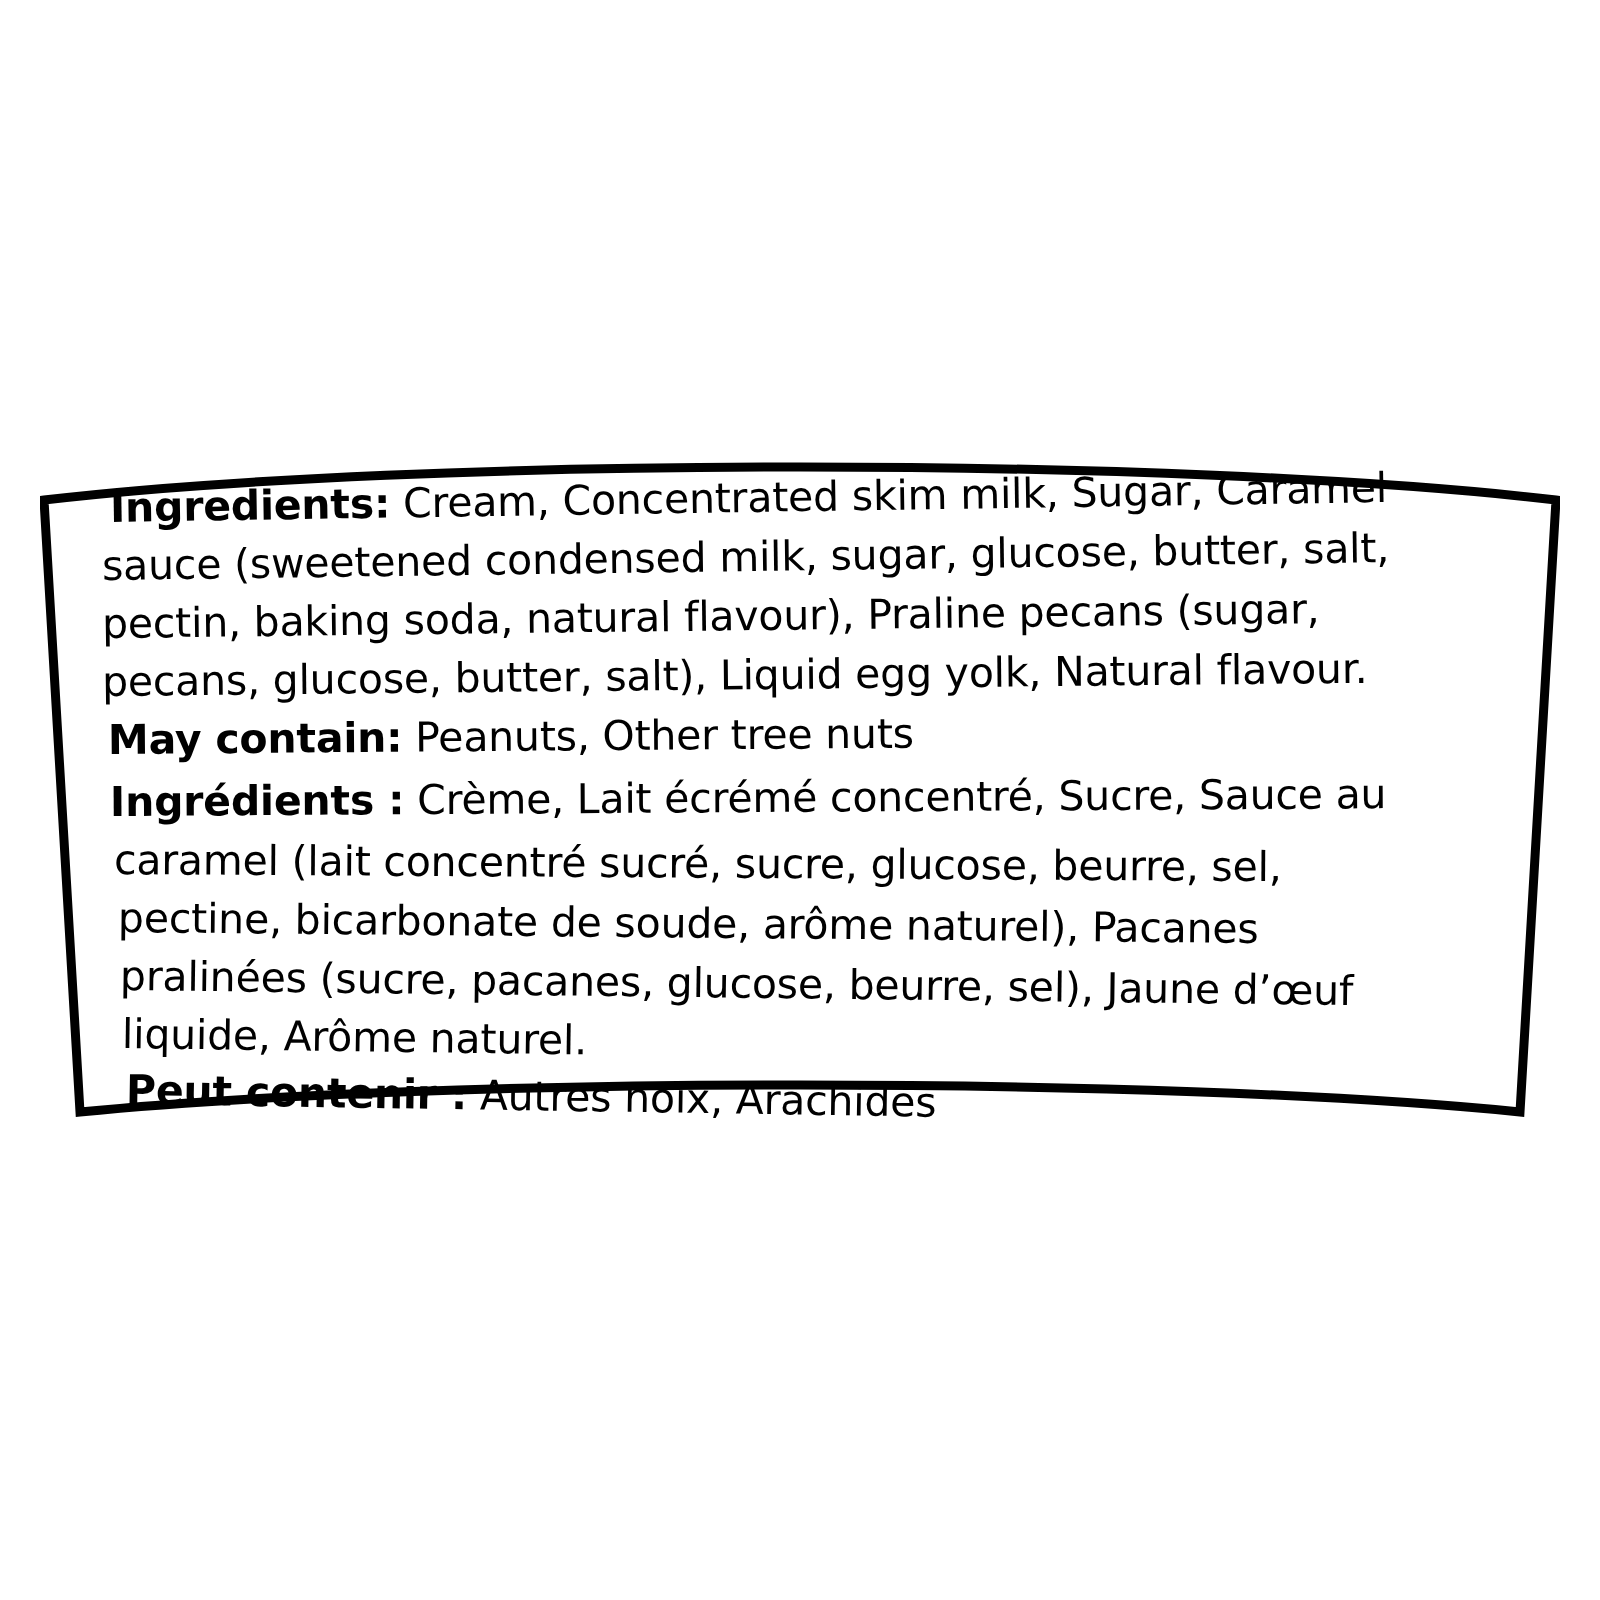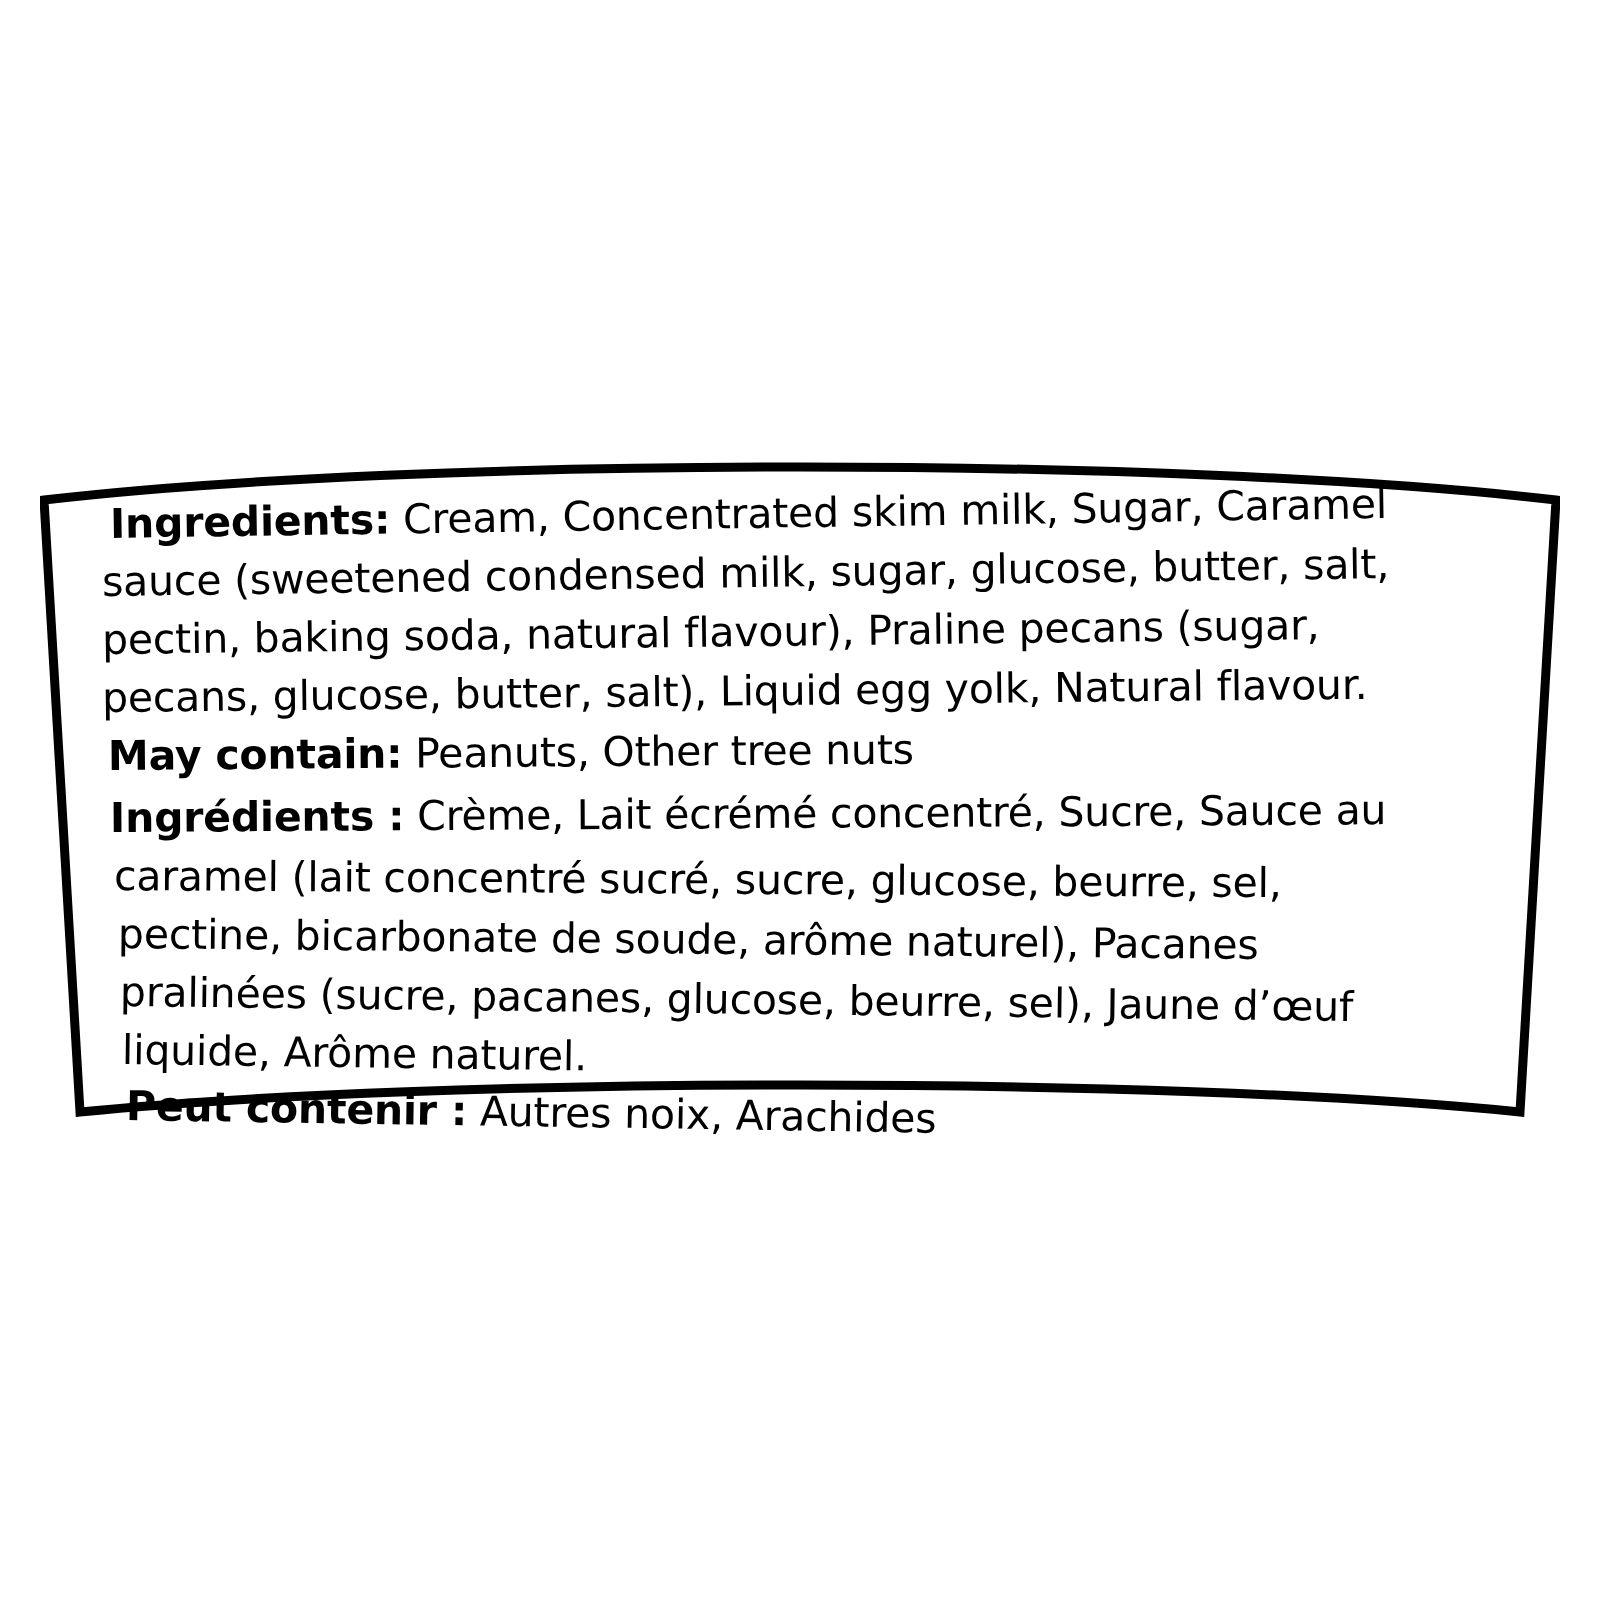--- a/index.html
+++ b/index.html
@@ -29,21 +29,21 @@
     position: absolute;
     left: 0;
     top: 0;
     width: 100%;
     height: 100%;
   }
 
   #label-text {
     position: absolute;
     left: 52px;
-    top: 24px;
+    top: 8px;
     width: 1420px;
     height: 600px;
   }
 
   .line {
     position: absolute;
     white-space: nowrap;
     font-size: 41px;
     line-height: 1;
     letter-spacing: -0.2px;

